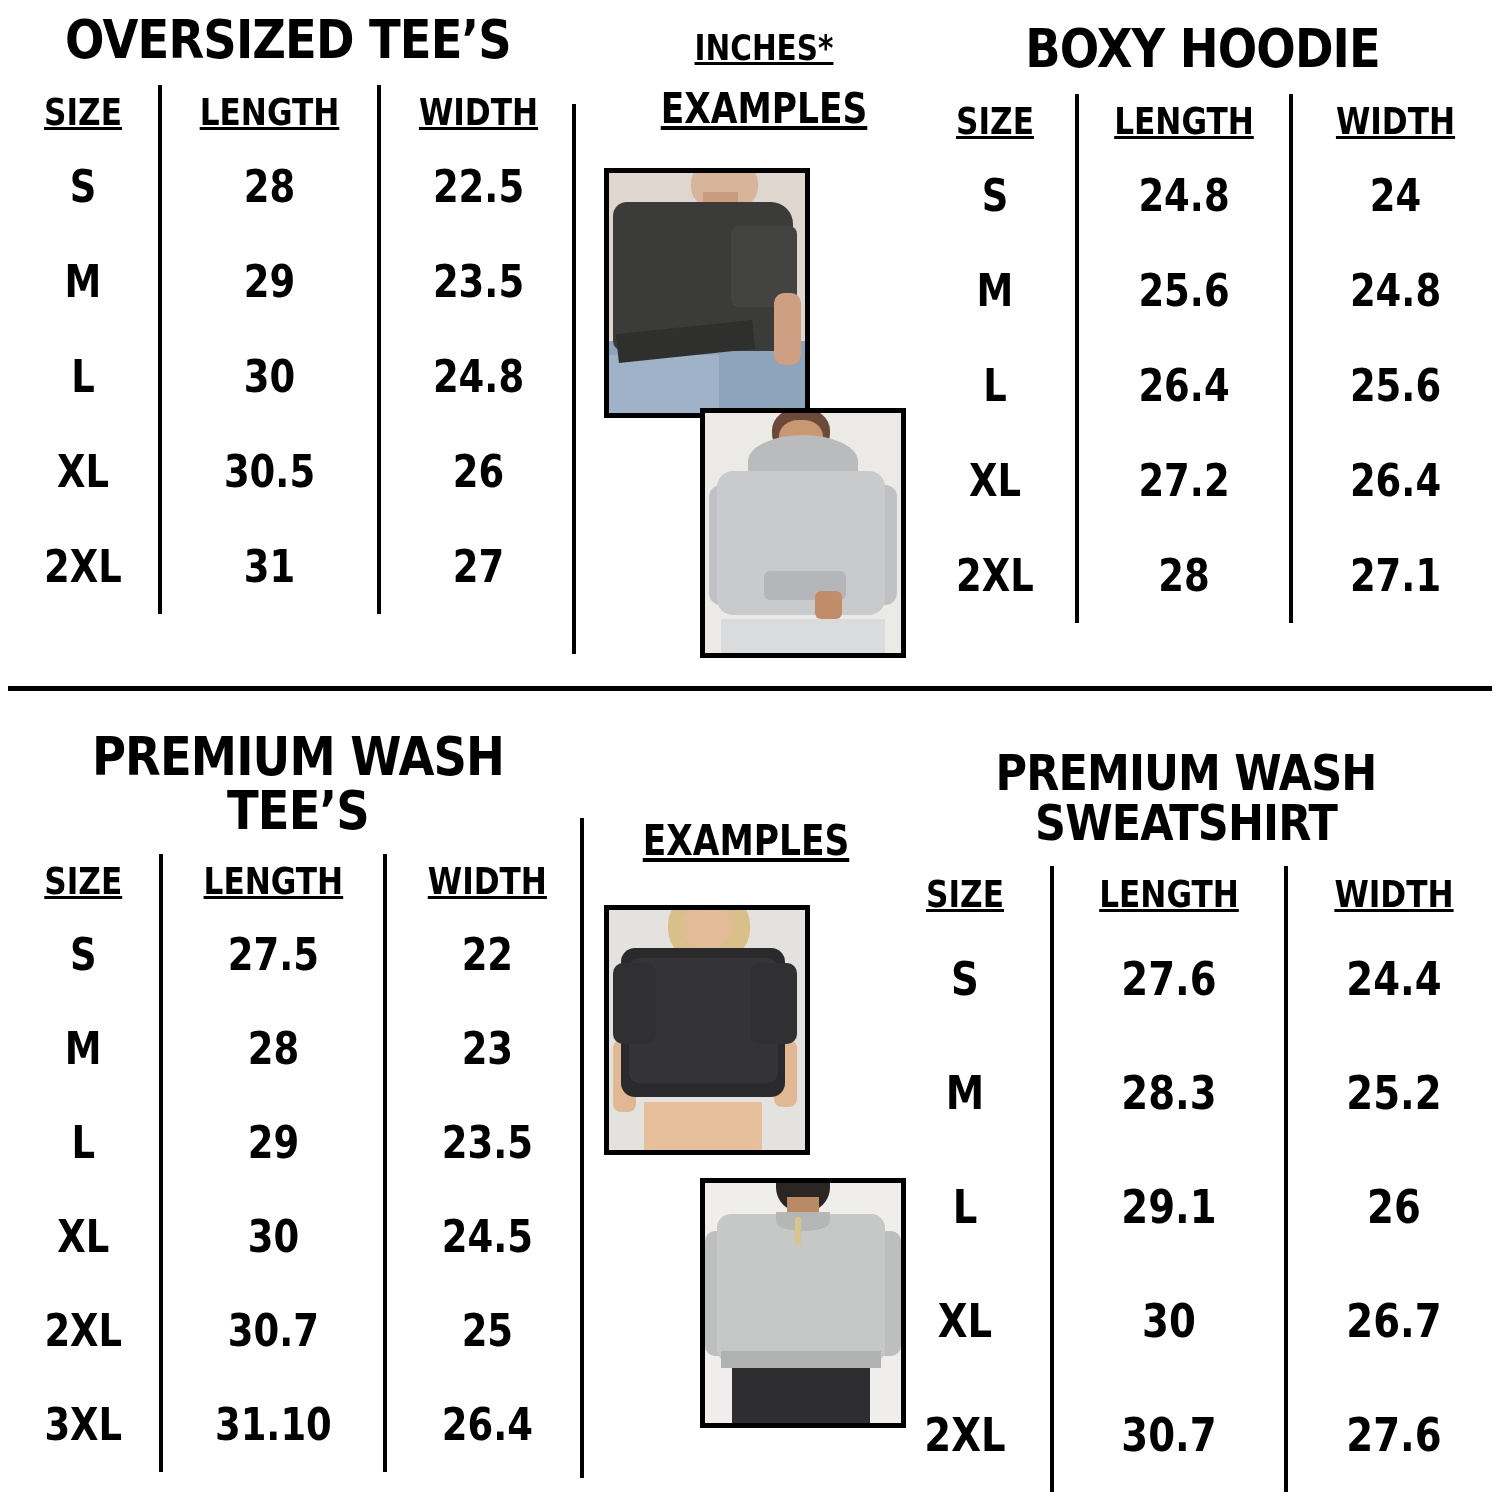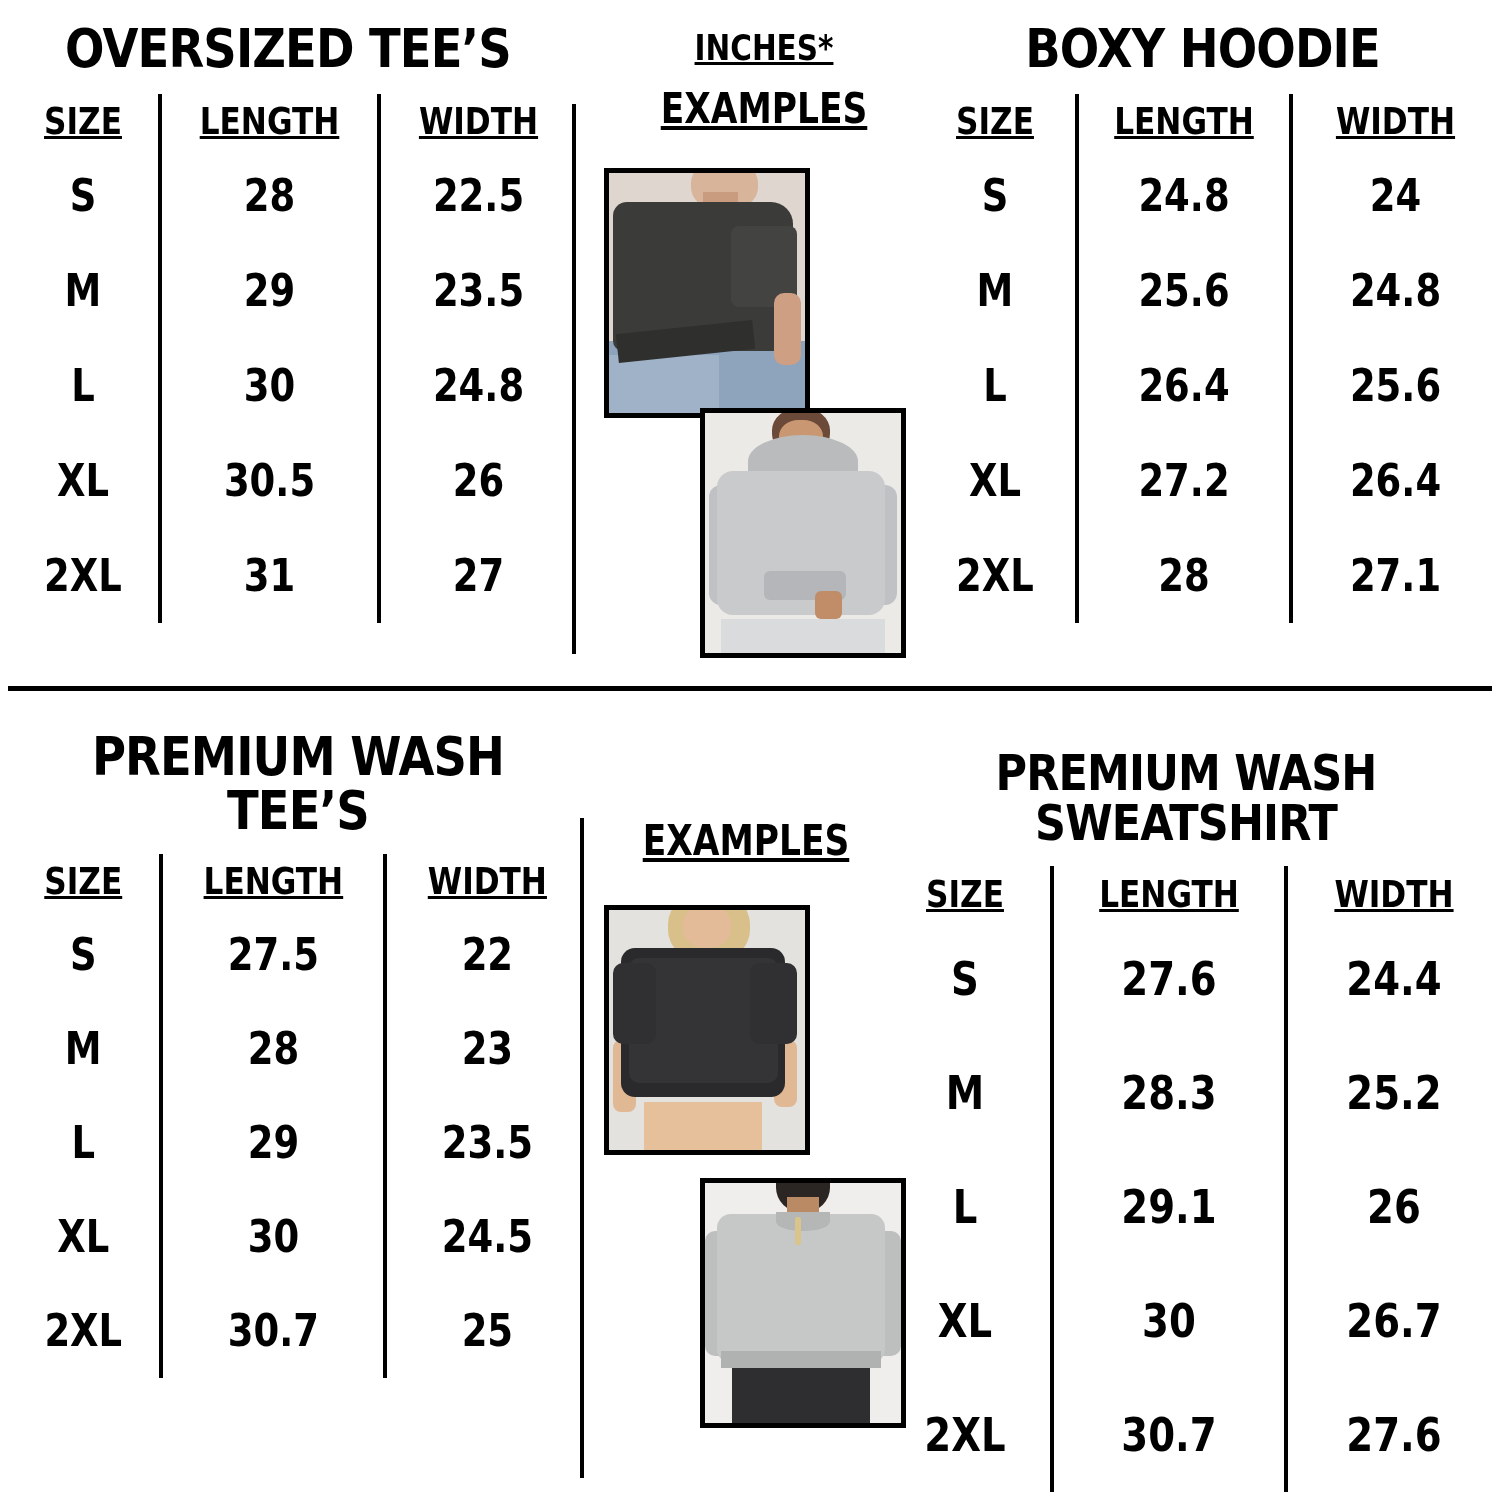--- a/index.html
+++ b/index.html
@@ -124,21 +124,21 @@
   .p4-sleeveR { position:absolute; left:78%; top:20%; width:22%; height:52%; background:#bdbebe; border-radius:10px; }
   .p4-hem { position:absolute; left:8%; top:70%; width:82%; height:7%; background:#b0b1b1; }
   .p4-pants { position:absolute; left:14%; top:77%; width:70%; height:25%; background:#2e2e30; }
   .p4-chain { position:absolute; left:46%; top:14%; width:3%; height:12%; background:#d9c58c; border-radius:2px; }
 </style>
 </head>
 <body>
 
 <div class="sheet">
 
-  <div class="panel" style="left:8px; top:22px; width:560px;">
+  <div class="panel" style="left:8px; top:13px; width:560px;">
     <div class="title" style="font-size:54px;">OVERSIZED TEE’S</div>
 
     <table class="sizes" style="margin-top:18px;">
       <tbody>
           <tr>
         <th style="width:150px; height:54px;">
           <div class="colhead" style="font-size:38px;">SIZE</div>
         </th>
         <th class="vdiv" style="width:215px;">
           <div class="colhead" style="font-size:38px;">LENGTH</div>
@@ -383,20 +383,31 @@
         <td style="height:94px;">
               <div class="cell" style="font-size:44px;">2XL</div>
             </td>
         <td class="vdiv">
               <div class="cell" style="font-size:44px;">30.7</div>
             </td>
         <td class="vdiv">
               <div class="cell" style="font-size:44px;">25</div>
             </td>
       </tr>
+      <tr>
+        <td style="height:94px;">
+              <div class="cell" style="font-size:44px;">3XL</div>
+            </td>
+        <td class="vdiv">
+              <div class="cell" style="font-size:44px;">31.10</div>
+            </td>
+        <td class="vdiv">
+              <div class="cell" style="font-size:44px;">26.4</div>
+            </td>
+      </tr>
     </tbody>
       </table>
   </div>
 
   <div style="position:absolute; left:580px; top:818px; width:4px; height:660px; background:#000;"></div>
 
   <div class="panel" style="left:596px; top:820px; width:300px;">
     <div class="colhead" style="font-size:42px;">EXAMPLES</div>
   </div>
 

